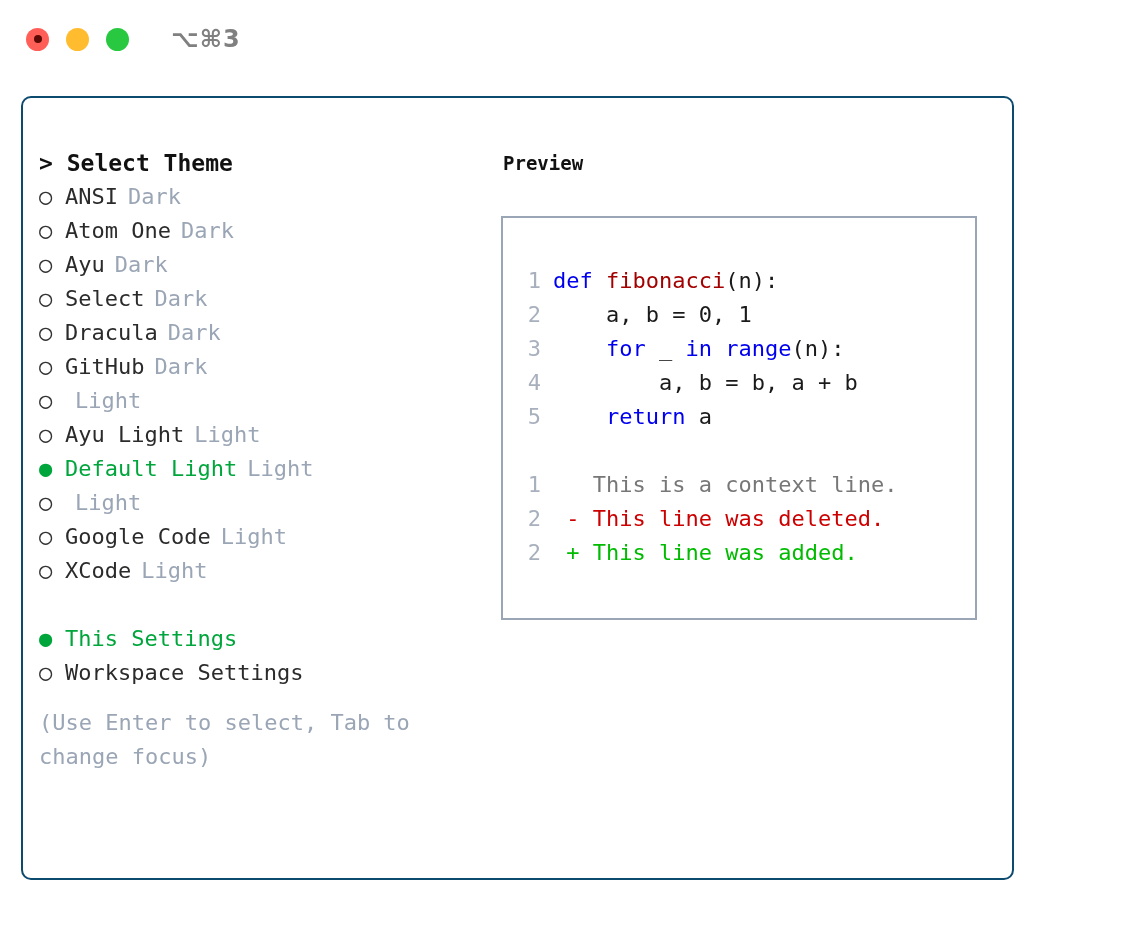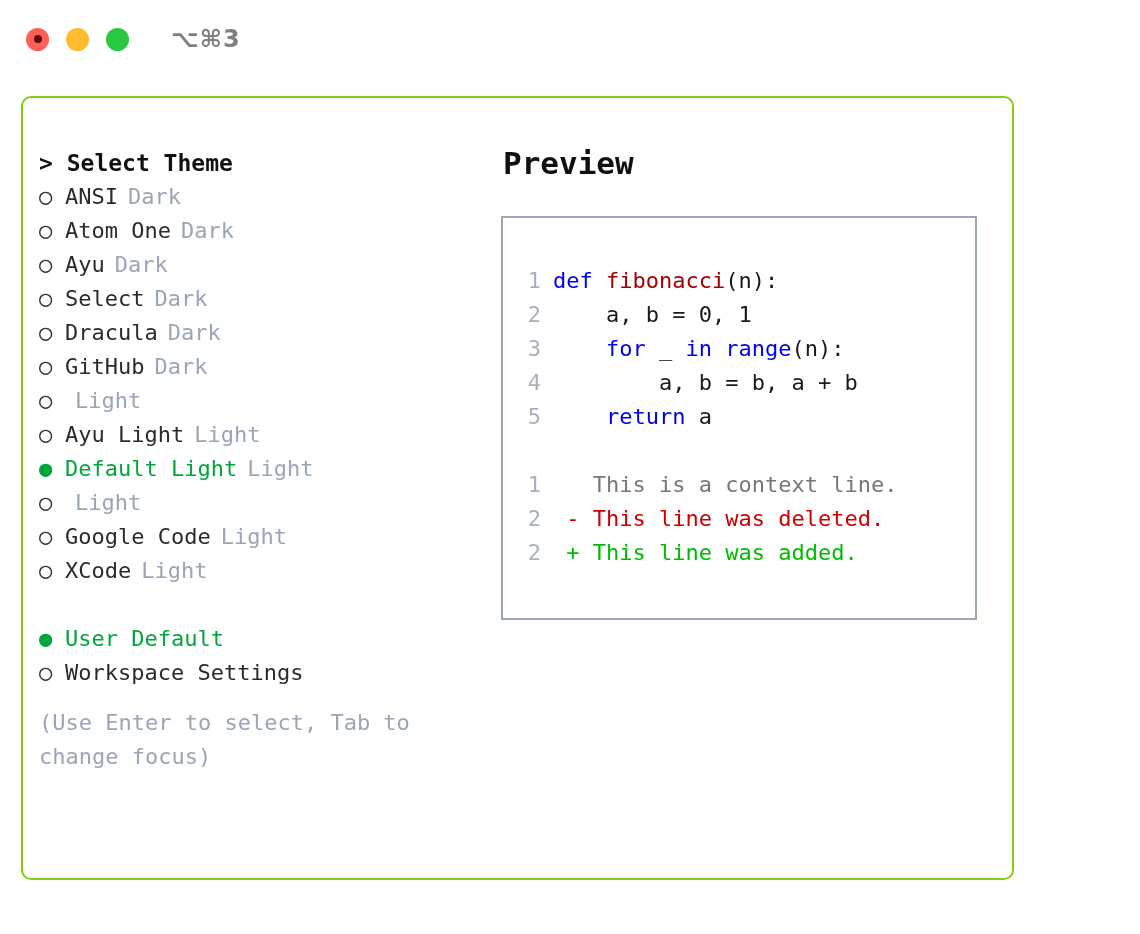--- a/index.html
+++ b/index.html
@@ -58,21 +58,21 @@
     font-family: "DejaVu Sans", "Liberation Sans", sans-serif;
   }
 
   
   .frame {
     position: absolute;
     left: 21px;
     top: 96px;
     width: 993px;
     height: 784px;
-    border: 2px solid #84cc16;
+    border: 2px solid #0c4a6e;
     border-radius: 10px;
     box-sizing: border-box;
     background: #ffffff;
   }
 
   .columns {
     display: flex;
     padding: 48px 0 0 16px;
   }
   .col-left  { width: 462px; flex: none; }
@@ -114,21 +114,21 @@
     color: #9aa5b5;
     font-size: 22px;
     line-height: 34px;
     width: 400px;
     margin-top: 16px;
     white-space: pre-wrap;
   }
 
   
   .preview-title {
-    font-size: 31px;
+    font-size: 19px;
     font-weight: bold;
     color: #111111;
     line-height: 34px;
     margin-left: 2px;
   }
   .preview-box {
     margin-top: 36px;
     width: 476px;
     height: 404px;
     border: 2px solid #9aa5b5;
@@ -186,21 +186,21 @@
           <div class="row"><span class="bullet">○</span><span class="label">Ayu Light</span><span class="tag">Light</span></div>
           <div class="row"><span class="bullet sel">●</span><span class="label sel">Default Light</span><span class="tag">Light</span></div>
           <div class="row"><span class="bullet">○</span><span class="tag">Light</span></div>
           <div class="row"><span class="bullet">○</span><span class="label">Google Code</span><span class="tag">Light</span></div>
           <div class="row"><span class="bullet">○</span><span class="label">XCode</span><span class="tag">Light</span></div>
         </div>
 
       <div class="spacer"></div>
 
       <div id="apply-list">
-          <div class="row"><span class="bullet sel">●</span><span class="label sel">User Default</span></div>
+          <div class="row"><span class="bullet sel">●</span><span class="label sel">This Settings</span></div>
           <div class="row"><span class="bullet">○</span><span class="label">Workspace Settings</span></div>
         </div>
 
       <div class="hint">(Use Enter to select, Tab to change focus)</div>
     </div>
 
     <div class="col-right">
       <div class="preview-title">Preview</div>
       <div class="preview-box">
         <div id="code-block">

